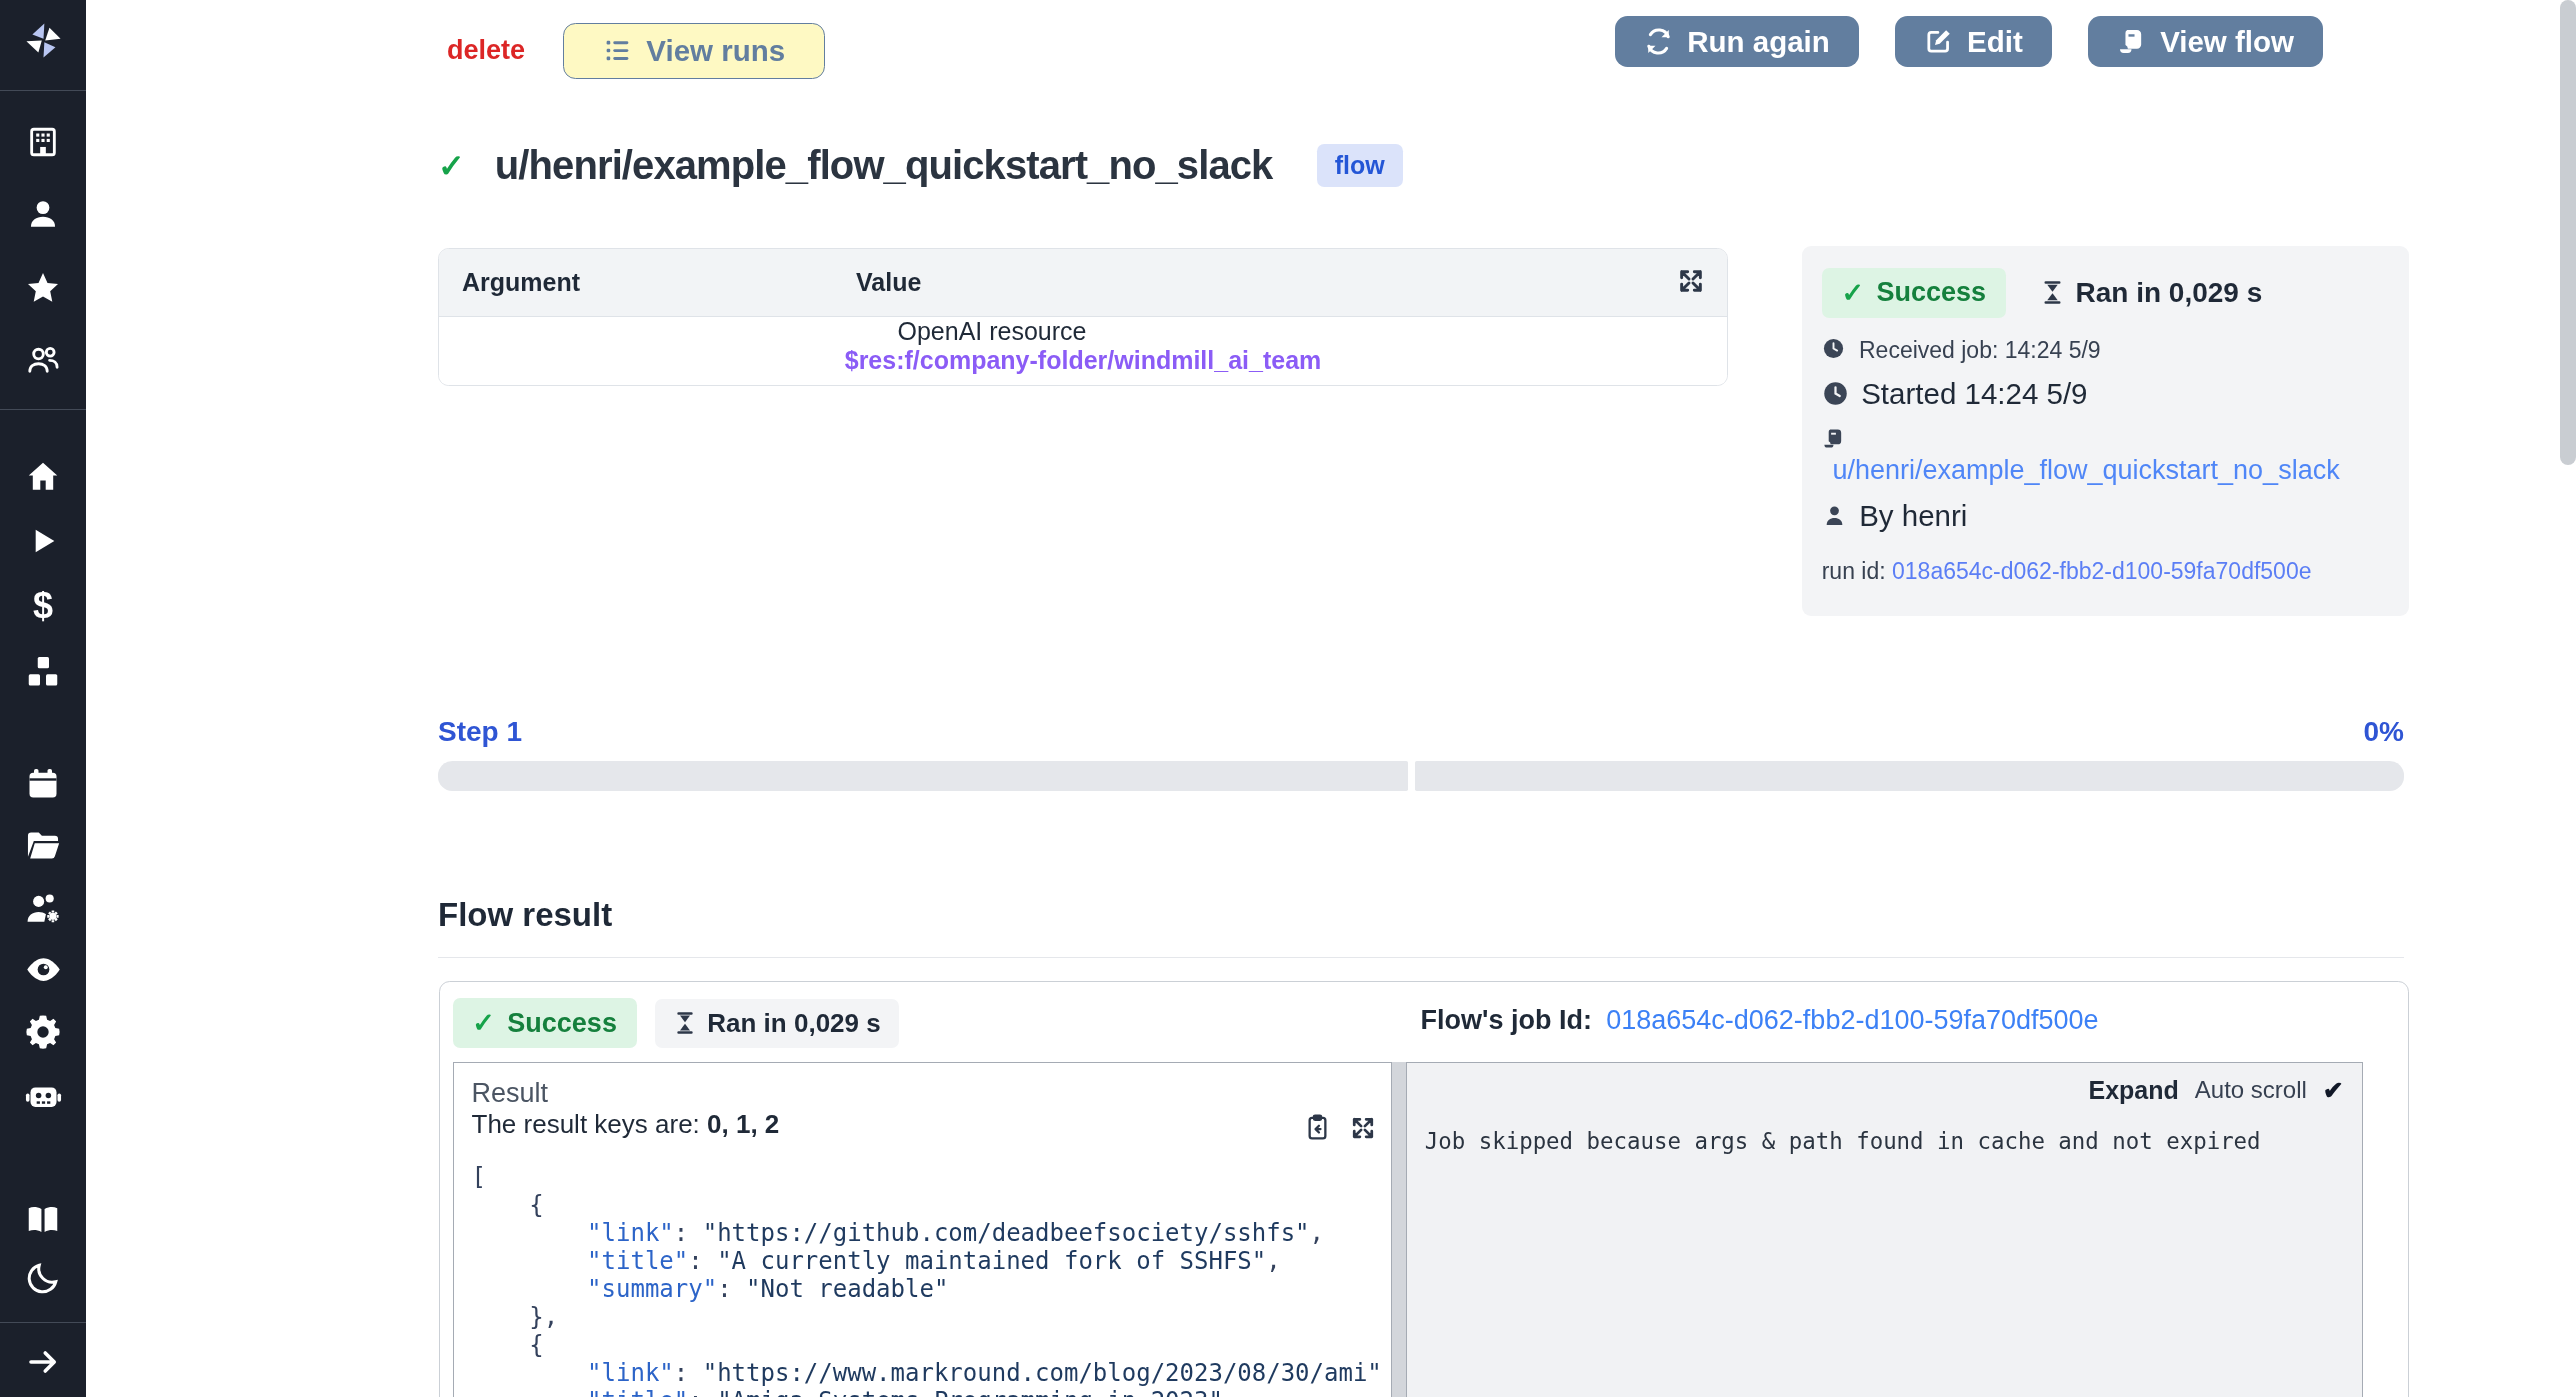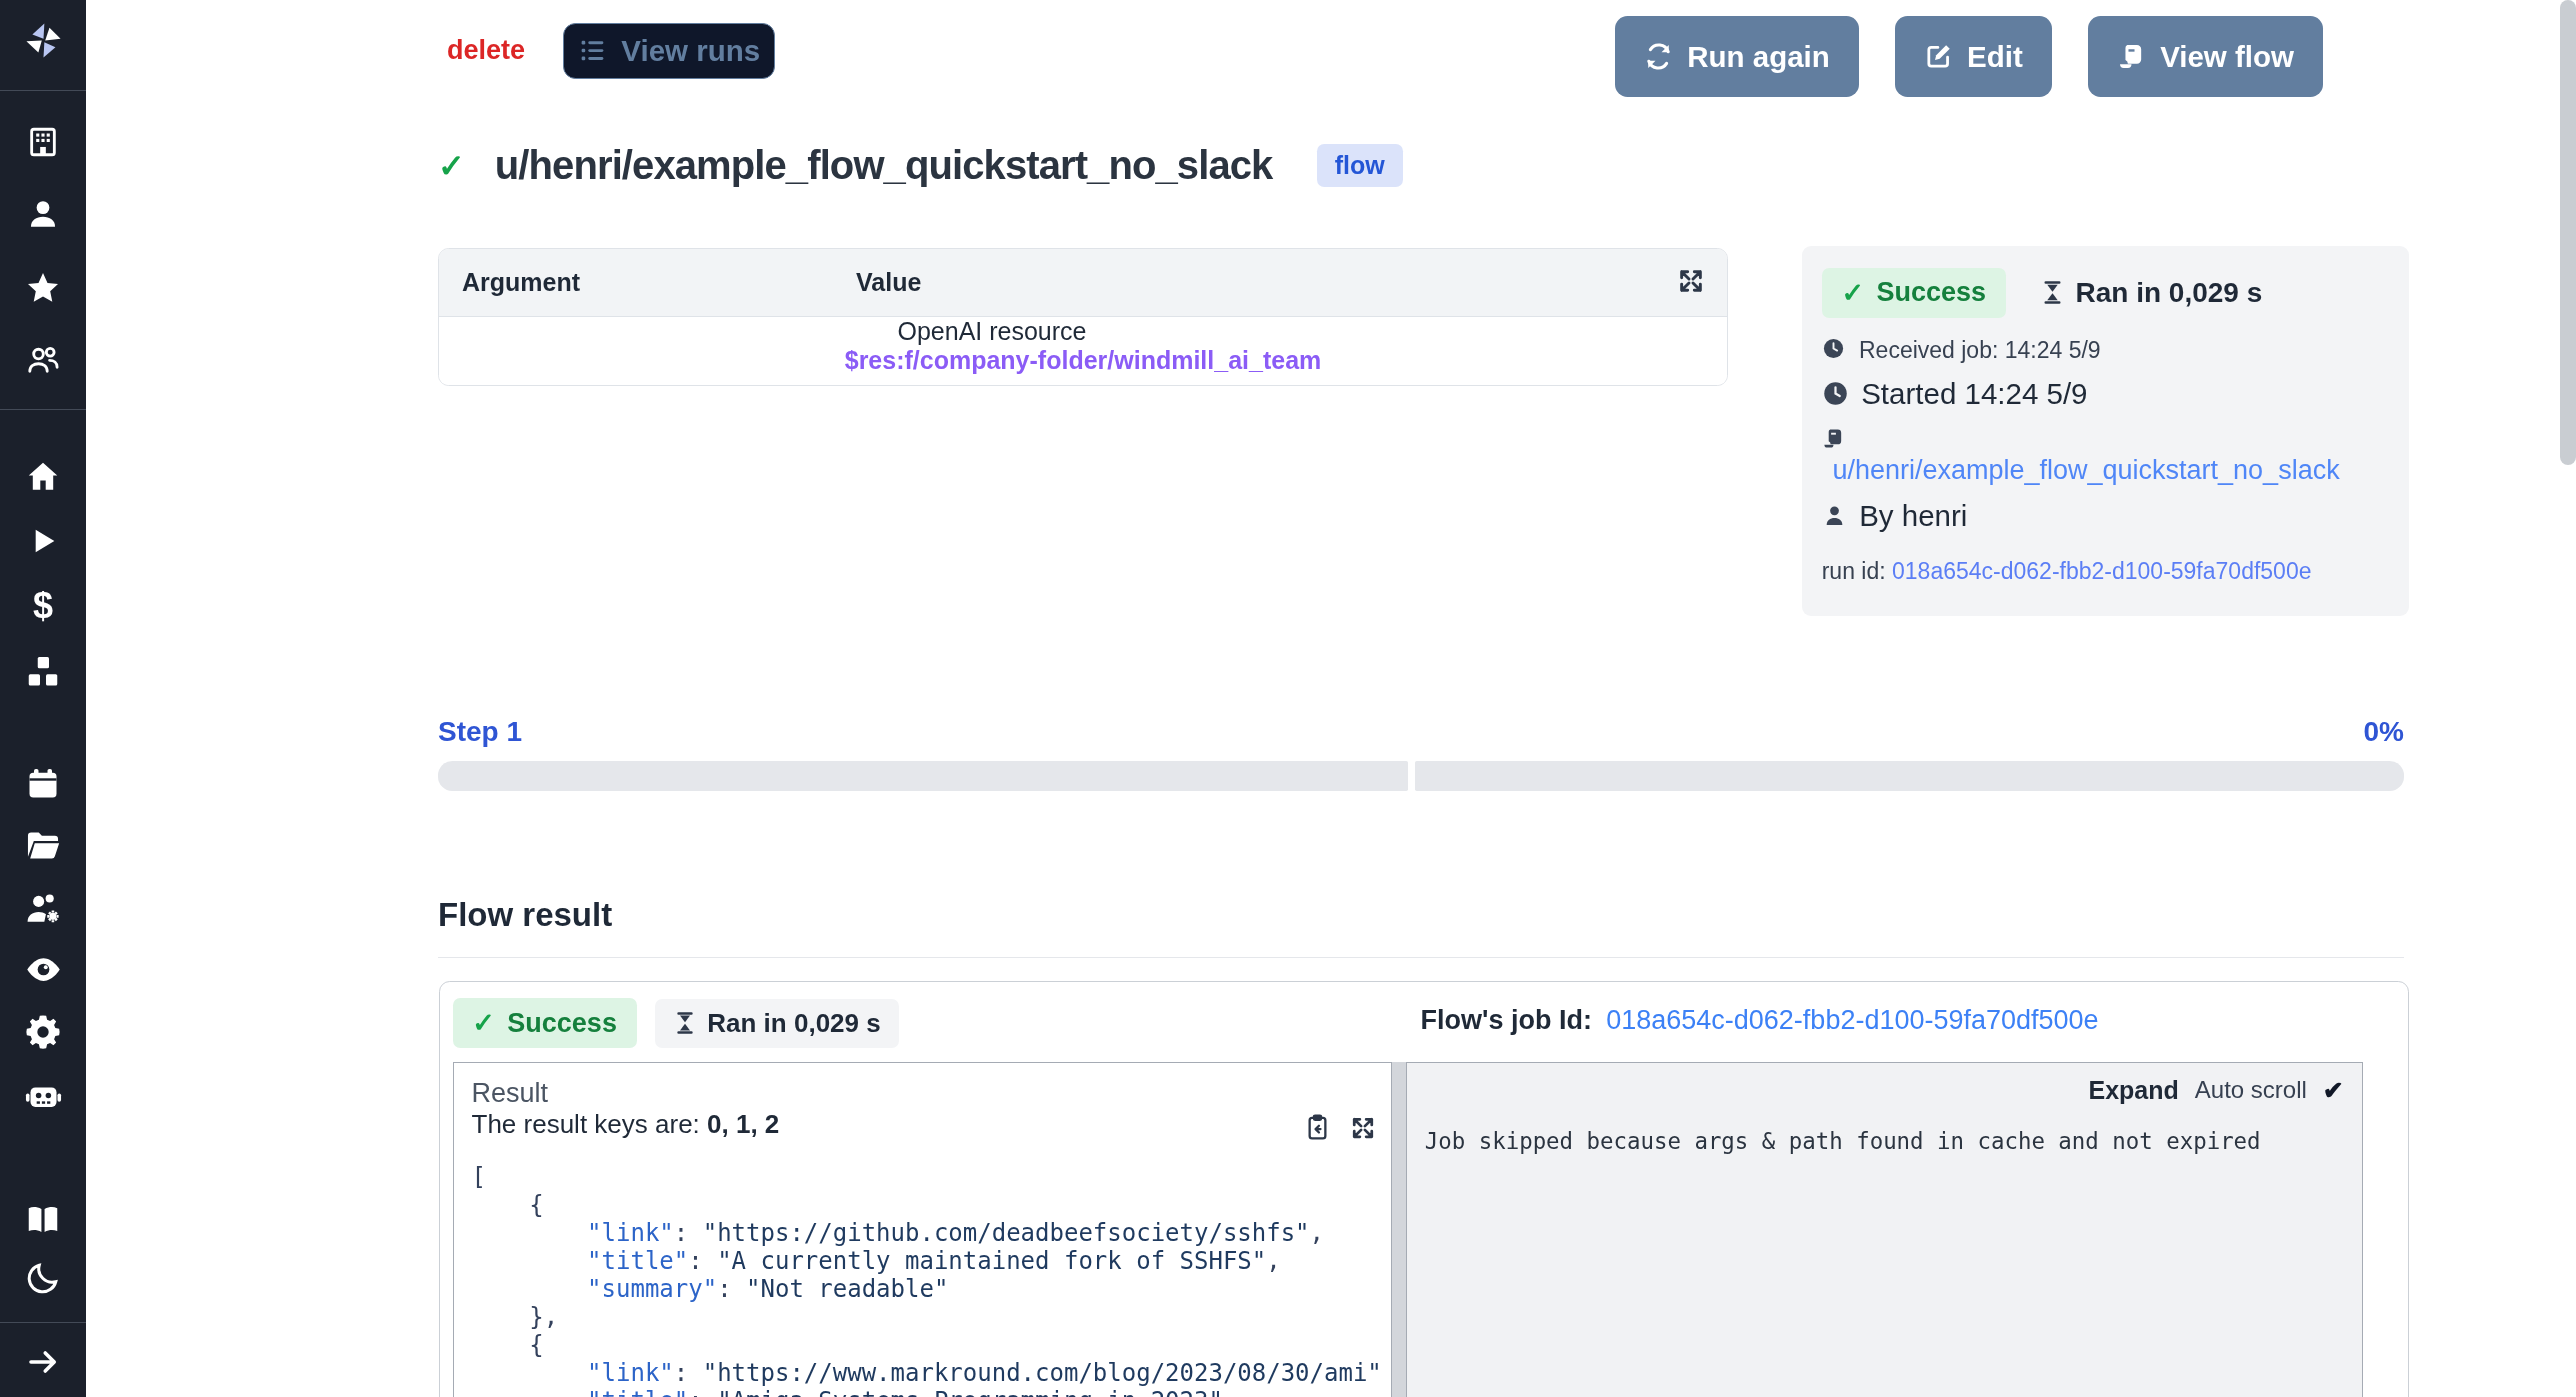--- a/index.html
+++ b/index.html
@@ -15,27 +15,27 @@
   .side-item { position:absolute; left:0; width:86px; display:flex; justify-content:center; align-items:center; cursor:pointer; }
   .side-sep { position:absolute; left:0; width:86px; height:0.9px; background:#434a57; }
 
   
   .main { position:absolute; left:86px; top:0; right:0; bottom:0; }
 
   
   .toolbar-left { position:absolute; left:361px; top:16px; height:69px; display:flex; align-items:center; gap:38px; }
   .delete-link { color:#dc2626; font-size:27px; font-weight:700; cursor:pointer; }
   .btn-outline {
-    display:flex; align-items:center; gap:14.3px; height:56px; padding:0 14px;
-    border:1.8px solid #627e9f; border-radius:12.5px; background:#0f172a; color:#627e9f;
+    display:flex; align-items:center; gap:14.3px; height:56px; padding:0 39px;
+    border:1.8px solid #627e9f; border-radius:12.5px; background:#fef9c3; color:#627e9f;
     font-size:29.5px; font-weight:700; cursor:pointer;
   }
   .toolbar-right { position:absolute; right:253px; top:16px; display:flex; gap:36px; }
   .btn-solid {
-    display:flex; align-items:center; gap:14.3px; height:81px; padding:0 29px;
+    display:flex; align-items:center; gap:14.3px; height:51px; padding:0 29px;
     background:#627e9f; border:none; border-radius:12.5px; color:#ffffff;
     font-size:29.5px; font-weight:700; cursor:pointer;
   }
 
   
   .title-row { position:absolute; left:352px; top:143px; display:flex; align-items:center; gap:30px; }
   .title-check { color:#16a34a; font-size:32px; font-weight:800; }
   .page-title { font-size:40px; font-weight:800; color:#2b3440; letter-spacing:-0.9px; }
   .flow-badge {
     margin-left:14.3px; background:#dbe3fa; color:#2456d6; font-size:25px; font-weight:700;

